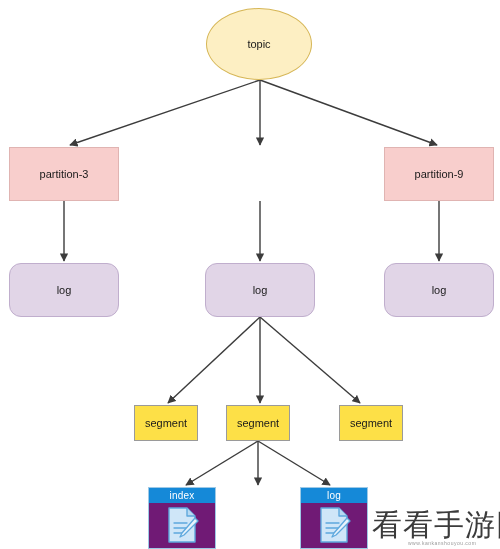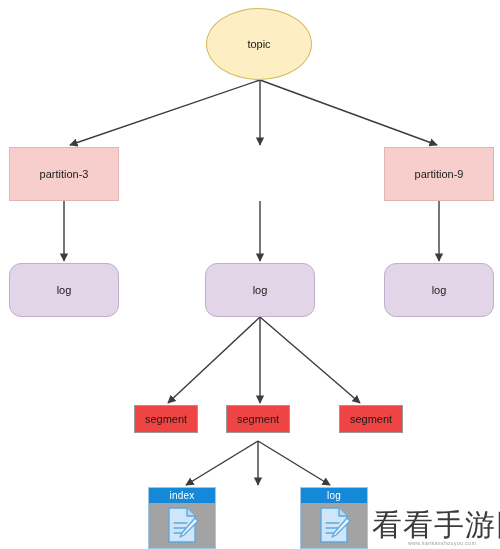--- a/index.html
+++ b/index.html
@@ -63,33 +63,33 @@
     background: #e1d5e7;
     border: 1px solid #c0aecd;
     border-radius: 12px;
   }
   .log-0 { left: 9px;   top: 263px; }
   .log-1 { left: 205px; top: 263px; }
   .log-2 { left: 384px; top: 263px; }
   
   .node-segment {
     width: 64px;
-    height: 28px;
-    background: #ef4444;
+    height: 36px;
+    background: #fde047;
     border: 1px solid #9a9a9a;
   }
   .segment-0 { left: 134px; top: 405px; }
   .segment-1 { left: 226px; top: 405px; }
   .segment-2 { left: 339px; top: 405px; }
   
   .node-file {
     position: absolute;
     width: 68px;
     height: 62px;
-    background: #a3a3a3;
+    background: #701a75;
     border: 1px solid #9ec9e6;
     box-sizing: border-box;
     display: block;
   }
   .file-0 { left: 148px; top: 487px; }
   .file-1 { left: 222px; top: 487px; }
   .file-2 { left: 300px; top: 487px; }
   .file-header {
     height: 15px;
     background: #1589d8;

